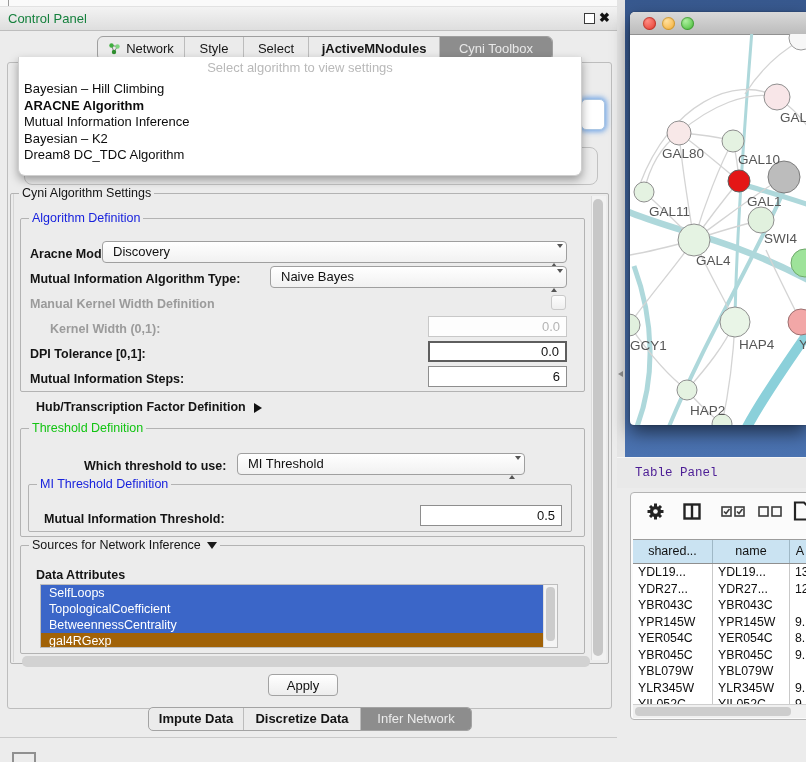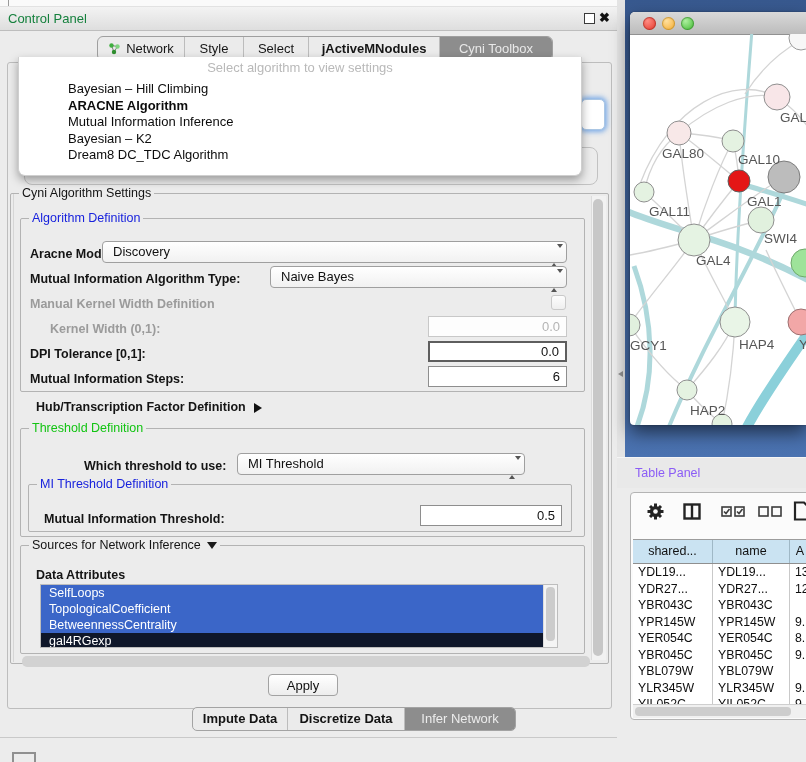--- a/index.html
+++ b/index.html
@@ -22,21 +22,21 @@
   .tab:last-child{border-right:none;}
   .tab.sel{background:#8d8d8d;color:#e9e9e9;border-right:none;}
   .tab.boldtab{font-weight:bold;}
   #main-panel{left:7px;top:62px;width:603px;height:645px;border:1px solid #bdbdbd;border-radius:3px;background:#ececec;}
   #inner-line{left:13px;top:193px;width:1px;height:469px;background:#d6d6d6;}
   
   #popup{left:18px;top:57px;width:562px;height:118px;background:#fff;z-index:50;
          border:1px solid #cfcfcf;border-top:none;border-radius:0 0 7px 7px;
          box-shadow:0 4px 10px rgba(0,0,0,.35);}
   #popup-prompt{text-align:center;color:#b9b9b9;font-size:13px;margin-top:3px;}
-  #algo-items{margin-top:6px;padding-left:44px;}
+  #algo-items{margin-top:6px;}
   .algo-item{font-size:13px;color:#0c0c0c;padding:1px 0 1px 5px;line-height:14.5px;}
   .algo-item.bold{font-weight:bold;}
   #frag1{left:581px;top:99px;width:22px;height:29px;background:#fff;border:1px solid #aac6e4;
          border-radius:5px;box-shadow:0 0 5px 2px rgba(95,155,230,.8);z-index:5;}
   #frag2{left:24px;top:147px;width:572px;height:36px;border:1px solid #c2c2c2;border-radius:8px;
          background:#ececec;z-index:4;}
   
   .group{position:absolute;border:1px solid #b3b3b3;border-radius:2px;}
   .legend{position:absolute;top:-8px;left:8px;background:#ececec;padding:0 3px;font-size:12.5px;
           white-space:nowrap;color:#141414;display:flex;align-items:center;gap:6px;}
@@ -71,21 +71,21 @@
   #attr-thumb{position:absolute;left:1.5px;top:2px;width:9px;height:54px;background:#cccccc;border-radius:4px;}
   
   #set-vsb{left:591px;top:196px;width:14px;height:464px;background:#f2f2f2;border-left:1px solid #dcdcdc;}
   #set-vthumb{left:593px;top:199px;width:10px;height:457px;background:#c7c7c7;border-radius:5px;}
   #set-hthumb{left:22px;top:656px;width:568px;height:11px;background:#d2d2d2;border-radius:5px;}
   
   #apply-btn{left:268px;top:674px;width:70px;height:22px;background:linear-gradient(#ffffff,#ededed);
              border:1px solid #a2a2a2;border-radius:4px;font-size:13px;color:#111;text-align:center;
              line-height:21px;box-sizing:border-box;}
   #btabbar{left:148px;top:707px;height:22px;display:flex;border:1px solid #a3a3a3;border-radius:5px;
-           overflow:hidden;background:#ebebeb;margin-left:44px;}
+           overflow:hidden;background:#ebebeb;}
   .btab{height:22px;line-height:22px;font-size:13px;font-weight:bold;color:#141414;text-align:center;
         border-right:1px solid #bcbcbc;}
   .btab:last-child{border-right:none;}
   .btab.sel{background:#8d8d8d;color:#ececec;font-weight:normal;}
   #cp-bottom{left:0;top:737px;width:617px;height:1px;background:#c9c9c9;}
   #palette-ic{left:12px;top:752px;width:20px;height:14px;border:2px solid #909090;background:#ececec;}
   
   #right-strip{left:617px;top:0;width:8px;height:457px;background:#e4e4e4;}
   #splitter{left:618px;top:371px;width:0;height:0;border-top:3.5px solid transparent;
             border-bottom:3.5px solid transparent;border-right:5px solid #8f8f8f;}
@@ -95,21 +95,21 @@
   #net-titlebar{position:absolute;left:0;top:0;width:100%;height:22px;border-radius:5px 0 0 0;
                 background:linear-gradient(#d9d9d9,#bcbcbc);border-bottom:1px solid #919191;}
   .tl{position:absolute;top:5px;width:13px;height:13px;border-radius:50%;}
   #tl-red{left:13px;background:radial-gradient(circle at 35% 30%,#ff8d83,#e4352a);box-shadow:inset 0 0 1px 1px rgba(150,30,20,.6);}
   #tl-yellow{left:32px;background:radial-gradient(circle at 35% 30%,#ffe09e,#f5ab2e);box-shadow:inset 0 0 1px 1px rgba(170,120,20,.6);}
   #tl-green{left:51px;background:radial-gradient(circle at 35% 30%,#aef0a0,#3eb82f);box-shadow:inset 0 0 1px 1px rgba(40,120,30,.6);}
   #net-canvas{position:absolute;left:0;top:22px;width:176px;height:391px;overflow:hidden;}
   .nlabel{font:13.5px "Liberation Sans",sans-serif;fill:#565656;}
   
   #tp-bar{left:617px;top:457px;width:189px;height:30px;background:#e9e9e9;border-top:1px solid #f5f5f5;}
-  #tp-title{left:635px;top:466px;font-size:12.5px;color:#8b5cf6;}
+  #tp-title{left:635px;top:466px;font-size:12.5px;color:#4c1d95;font-family:Liberation Mono, monospace;}
   #tablewin{left:630px;top:492px;width:180px;height:228px;background:#fbfbfb;border:1px solid #b4b4b4;
             border-radius:4px 0 0 4px;box-sizing:border-box;}
   .ticon{position:absolute;top:10px;}
   #grid{position:absolute;left:2px;top:46px;width:178px;}
   #grid-head{display:flex;height:23px;background:#cae3f2;border-top:1px solid #9c9c9c;border-bottom:1px solid #8f8f8f;}
   .hcell{font-size:12.5px;color:#111;line-height:22px;text-align:center;border-right:1px solid #9fb8c6;
          box-sizing:border-box;overflow:hidden;white-space:nowrap;}
   .c0{width:80px;} .c1{width:77px;} .c2{width:21px;}
   #grid-rows{height:141px;overflow:hidden;background:#fff;}
   .trow{display:flex;height:16.5px;}
@@ -220,21 +220,21 @@
   <div class="legend">
     <span>Sources for Network Inference</span>
       <span class="tri-down"></span>
   </div>
 </div>
 <div class="lbl" style="left:36px;top:568px;">Data Attributes</div>
 <div class="abs" id="attr-list">
   <div class="attr-item" style="background: rgb(59, 102, 200);">SelfLoops</div>
     <div class="attr-item" style="background: rgb(59, 102, 200);">TopologicalCoefficient</div>
     <div class="attr-item" style="background: rgb(59, 102, 200);">BetweennessCentrality</div>
-    <div class="attr-item" style="background: #0f172a;">gal4RGexp</div>
+    <div class="attr-item" style="background: #a16207;">gal4RGexp</div>
     <div id="attr-vsb">
       <div id="attr-thumb"></div>
     </div>
 </div>
 
 <div class="abs" id="set-vsb"></div>
 <div class="abs" id="set-vthumb"></div>
 <div class="abs" id="set-hthumb"></div>
 
 <div class="abs" id="apply-btn">Apply</div>

